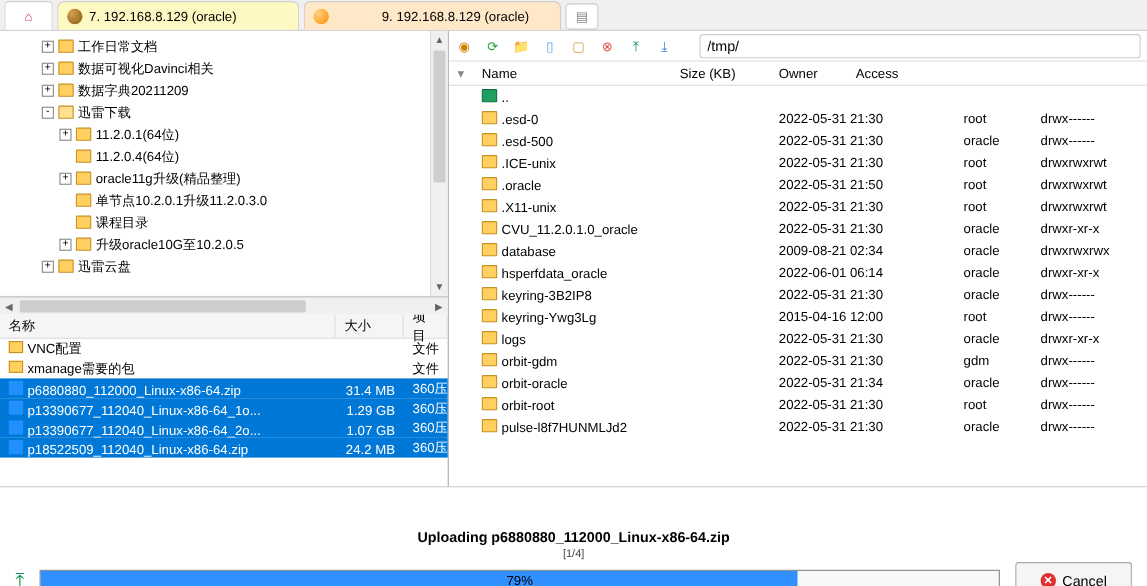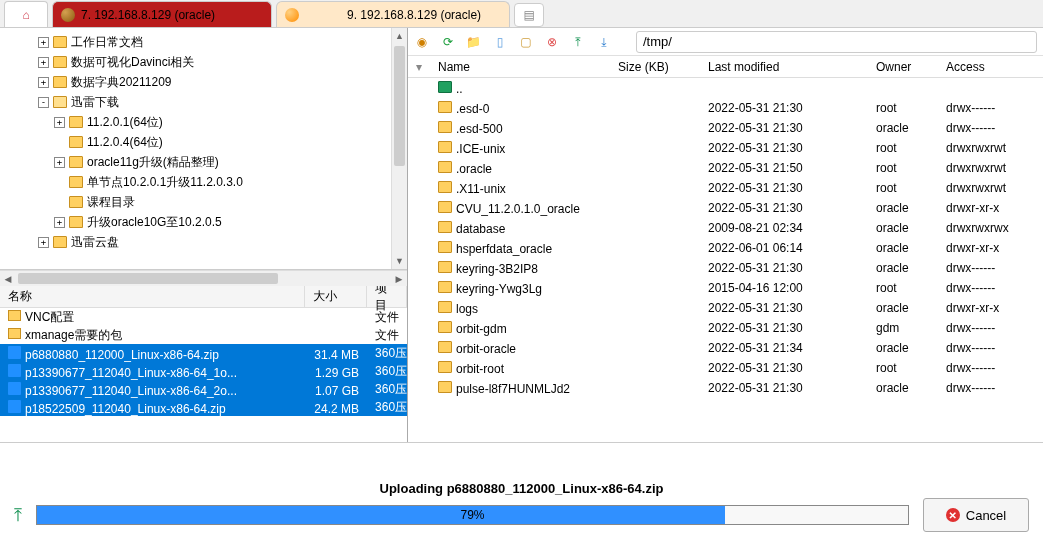--- a/index.html
+++ b/index.html
@@ -1,20 +1,20 @@
 <!DOCTYPE html>
 <html><head>
 <meta charset="utf-8">
 <style>
 * { box-sizing: border-box; margin: 0; padding: 0; }
 body { font-family: "Microsoft YaHei", Arial, sans-serif; font-size: 12px; background: #fff; width: 1043px; height: 533px; overflow: hidden; }
 
 .tabs { display: flex; background: #f0f0f0; border-bottom: 1px solid #ccc; height: 28px; align-items: flex-end; padding-left: 4px; }
 .tab-home { width: 44px; height: 26px; border: 1px solid #ccc; border-bottom: none; background: #fff; border-radius: 4px 4px 0 0; display: flex; align-items: center; justify-content: center; margin-right: 4px; }
-.tab { height: 26px; border: 1px solid #ccc; border-bottom: none; background: #b91c1c; border-radius: 6px 6px 0 0; display: flex; align-items: center; padding: 0 28px 0 8px; margin-right: 4px; gap: 6px; cursor: pointer; min-width: 220px; }
+.tab { height: 26px; border: 1px solid #ccc; border-bottom: none; background: #fef9c3; border-radius: 6px 6px 0 0; display: flex; align-items: center; padding: 0 28px 0 8px; margin-right: 4px; gap: 6px; cursor: pointer; min-width: 220px; }
 .tab.active { background: #ffe8c8; gap: 48px; }
 .tab-new { width: 30px; height: 24px; border: 1px solid #ccc; border-radius: 4px; display: flex; align-items: center; justify-content: center; cursor: pointer; background: #fff; color: #888; }
 .circle-icon { width: 14px; height: 14px; border-radius: 50%; display: inline-block; }
 .circle-brown { background: radial-gradient(circle at 30% 30%, #d4a050, #8b5a10); }
 .circle-orange { background: radial-gradient(circle at 30% 30%, #ffd080, #ff8c00); }
 .home-icon { color: #d04050; }
 
 .main { display: flex; height: 414px; }
 .left-pane { width: 408px; border-right: 1px solid #aaa; display: flex; flex-direction: column; }
 .right-pane { flex: 1; display: flex; flex-direction: column; }
@@ -244,21 +244,20 @@
       <span class="tb-icon" style="color:#d0a040">▢</span>
       <span class="tb-icon" style="color:#e05050">⊗</span>
       <span class="tb-icon" style="color:#109050">⤒</span>
       <span class="tb-icon" style="color:#3080d0">⤓</span>
       <input class="path-input" value="/tmp/" style="">
     </div>
     <div class="remote-header">
       <div class="rc-arrow" style="color:#888">▾</div>
       <div class="rc-name">Name</div>
       <div class="rc-size">Size (KB)</div>
-      <div class="rc-mod">Last modified</div>
       <div class="rc-owner">Owner</div>
       <div class="rc-access">Access</div>
     </div>
     <div class="remote-list" id="remote-rows">
         <div class="remote-row">
           <div class="rc-arrow"></div>
           <div class="rc-name"><span class="rf-icon up"></span><span>..</span></div>
           <div class="rc-size"></div>
           <div class="rc-mod"></div>
           <div class="rc-owner"></div>
@@ -383,20 +382,21 @@
           <div class="rc-mod">2022-05-31 21:30</div>
           <div class="rc-owner">oracle</div>
           <div class="rc-access">drwx------</div>
         </div>
       </div>
   </div>
 </div>
 
 <div class="transfer">
   <div class="transfer-title">Uploading p6880880_112000_Linux-x86-64.zip</div>
+  <div class="transfer-count">[1/4]</div>
   <div class="transfer-body">
     <span class="up-icon">⤒</span>
     <div class="progress-wrap">
       <div class="progress-bar" id="prog-bar" style="width: 79%;"></div>
       <div class="progress-text">79%</div>
     </div>
     <button class="cancel-btn">
       <span class="x-circle">✕</span>
       <span>Cancel</span>
     </button>

